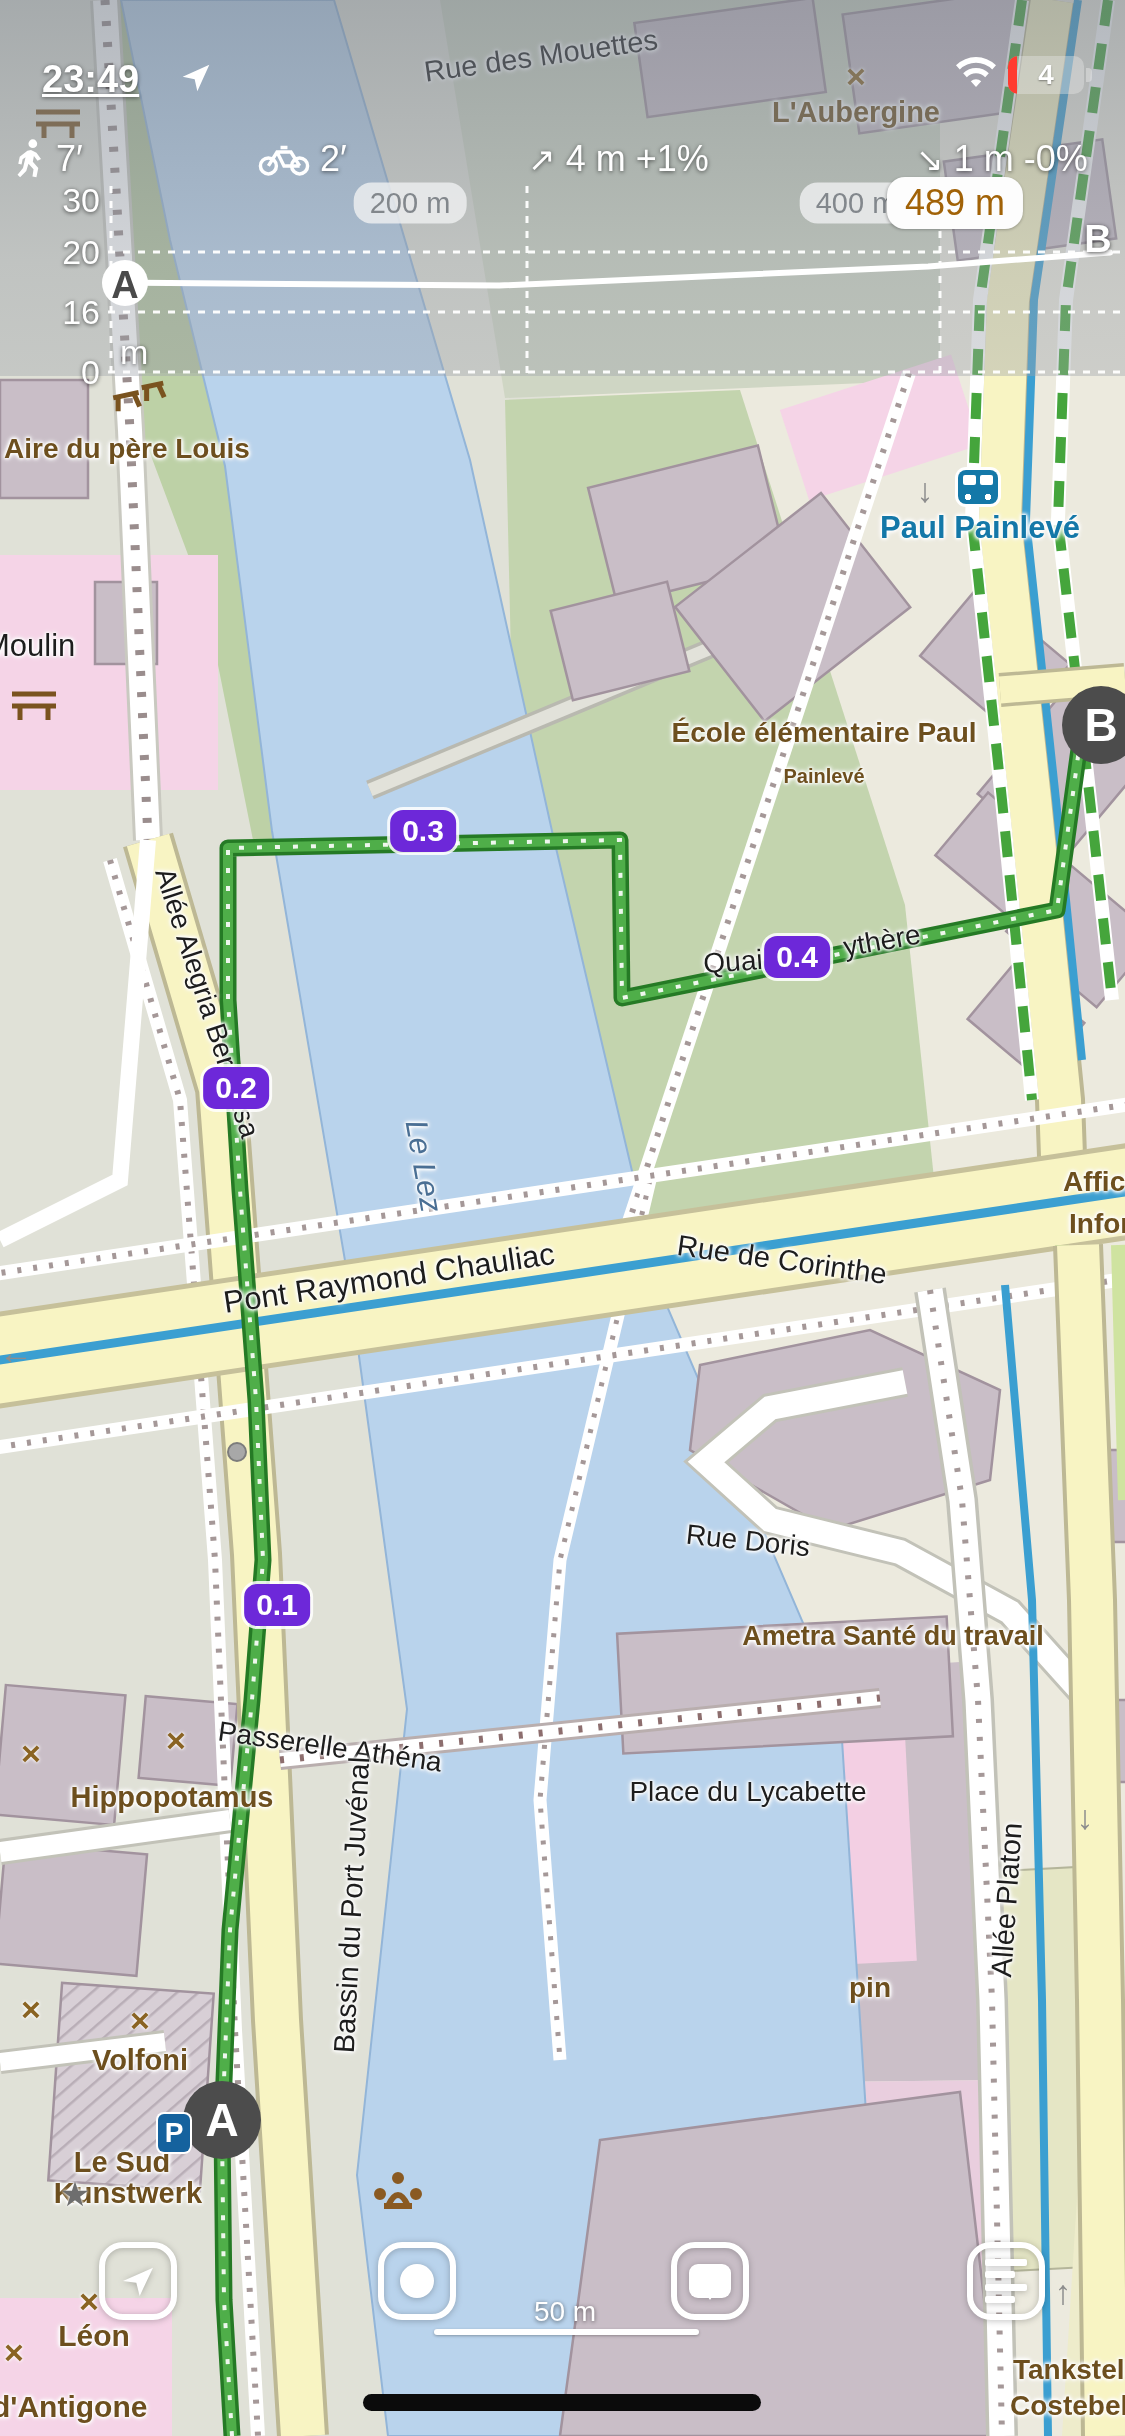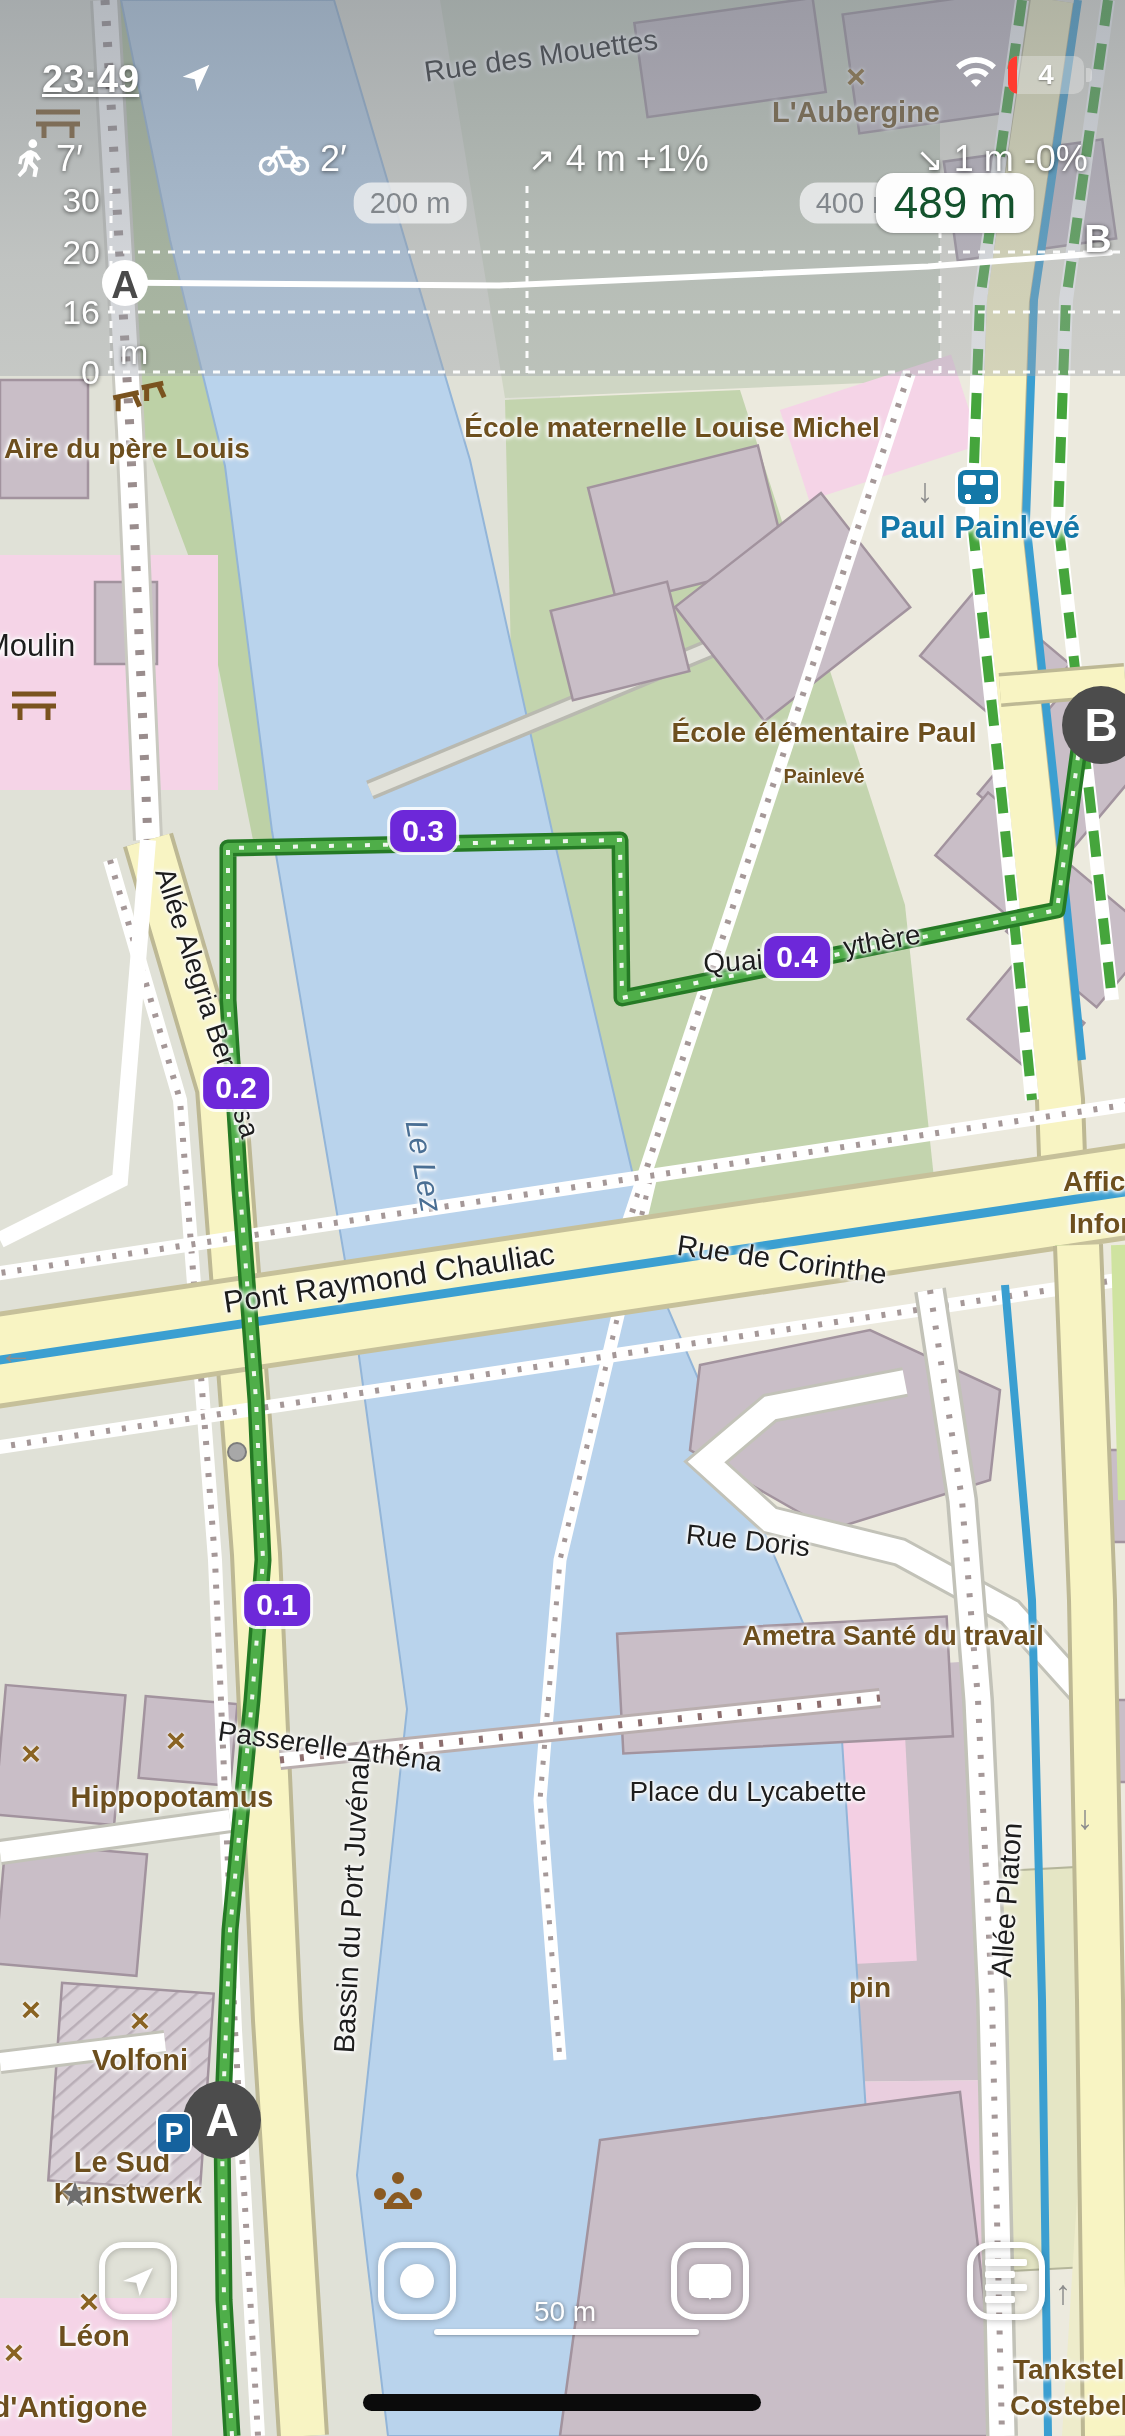--- a/index.html
+++ b/index.html
@@ -39,21 +39,21 @@
   
   #chart-dim{position:absolute;left:0;top:0;width:1125px;height:376px;z-index:10;pointer-events:none;
     background:linear-gradient(180deg,rgba(118,126,137,.55) 0%,rgba(148,154,163,.42) 70%,rgba(158,163,170,.40) 100%);}
   #chart{position:absolute;left:0;top:0;width:1125px;height:400px;z-index:11;}
   .y-tick{position:absolute;color:#fff;font-size:34px;text-align:right;width:70px;
     transform:translateY(-50%);text-shadow:0 1px 4px rgba(0,0,0,.65);}
   .y-unit{position:absolute;color:#fff;font-size:34px;transform:translateY(-50%);
     text-shadow:0 1px 4px rgba(0,0,0,.65);}
   .x-pill{position:absolute;transform:translate(-50%,-50%);border-radius:18px;
     padding:4px 16px;font-size:29px;color:#82878c;background:rgba(238,239,240,.82);}
-  .x-pill.final{background:#fdfdfd;color:#14532d;font-size:44px;padding:5px 18px;
+  .x-pill.final{background:#fdfdfd;color:#a16207;font-size:36px;padding:5px 18px;
     box-shadow:0 1px 3px rgba(0,0,0,.25);}
   .ab-chart{position:absolute;color:#4a4a4a;font-size:38px;font-weight:bold;transform:translate(-50%,-50%);}
   .ab-chart.end{color:#fff;text-shadow:0 1px 4px rgba(0,0,0,.7);}
   .a-blob{position:absolute;width:46px;height:46px;border-radius:50%;background:#fff;transform:translate(-50%,-50%);}
   
   #status-bar{position:absolute;left:0;top:0;width:1125px;height:110px;z-index:12;color:#fff;}
   #status-time{position:absolute;left:42px;top:58px;font-size:38px;font-weight:bold;
     text-shadow:0 1px 4px rgba(0,0,0,.55);text-decoration:underline;}
   #loc-arrow{position:absolute;left:180px;top:62px;}
   #wifi{position:absolute;left:952px;top:56px;}
@@ -242,21 +242,20 @@
       <circle cx="2" cy="22" r="3" fill="#8a5a22"></circle>
         <circle cx="38" cy="22" r="3" fill="#8a5a22"></circle>
       <circle cx="20" cy="6" r="3" fill="#8a5a22"></circle>
     </g>
   </svg>
 
   <div id="labels">
       <span class="map-label street" style="left: 541px; top: 56px; font-size: 29px; transform: translate(-50%, -50%) rotate(-8deg);">Rue des Mouettes</span>
       <span class="map-label poi" style="left: 856px; top: 112px; font-size: 29px; transform: translate(-50%, -50%) rotate(0deg);">L'Aubergine</span>
       <span class="map-label poi" style="left: 127px; top: 449px; font-size: 28px; transform: translate(-50%, -50%) rotate(0deg);">Aire du père Louis</span>
-      <span class="map-label poi" style="left: 672px; top: 428px; font-size: 28px; transform: translate(-50%, -50%) rotate(0deg);">École maternelle Louise Michel</span>
       <span class="map-label transit" style="left: 980px; top: 527px; font-size: 31px; transform: translate(-50%, -50%) rotate(0deg);">Paul Painlevé</span>
       <span class="map-label street" style="left: -16px; top: 645px; font-size: 31px; transform: translate(0px, -50%) rotate(0deg);">Moulin</span>
       <span class="map-label poi" style="left: 824px; top: 733px; font-size: 28px; transform: translate(-50%, -50%) rotate(0deg);">École élémentaire Paul</span>
       <span class="map-label poi" style="left: 824px; top: 776px; font-size: 20px; transform: translate(-50%, -50%) rotate(0deg);">Painlevé</span>
       <span class="map-label street" style="left: 733px; top: 962px; font-size: 28px; transform: translate(-50%, -50%) rotate(-4deg);">Quai</span>
       <span class="map-label street" style="left: 882px; top: 941px; font-size: 28px; transform: translate(-50%, -50%) rotate(-10deg);">ythère</span>
       <span class="map-label street" style="left: 207px; top: 1003px; font-size: 28px; transform: translate(-50%, -50%) rotate(72deg);">Allée Alegria Beracasa</span>
       <span class="map-label water" style="left: 424px; top: 1166px; font-size: 31px; transform: translate(-50%, -50%) rotate(80deg);">Le Lez</span>
       <span class="map-label poi" style="left: 1063px; top: 1182px; font-size: 28px; transform: translate(0px, -50%) rotate(0deg);">Affichag</span>
       <span class="map-label poi" style="left: 1069px; top: 1224px; font-size: 28px; transform: translate(0px, -50%) rotate(0deg);">Informati</span>

